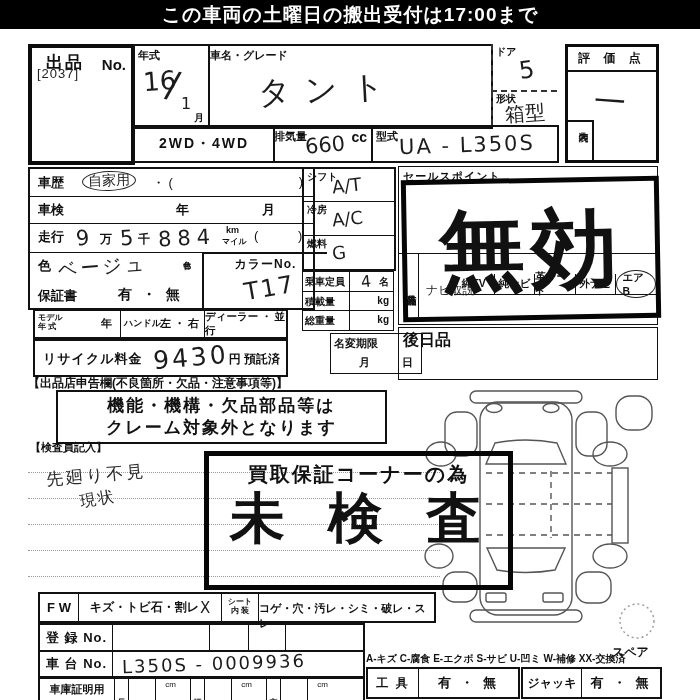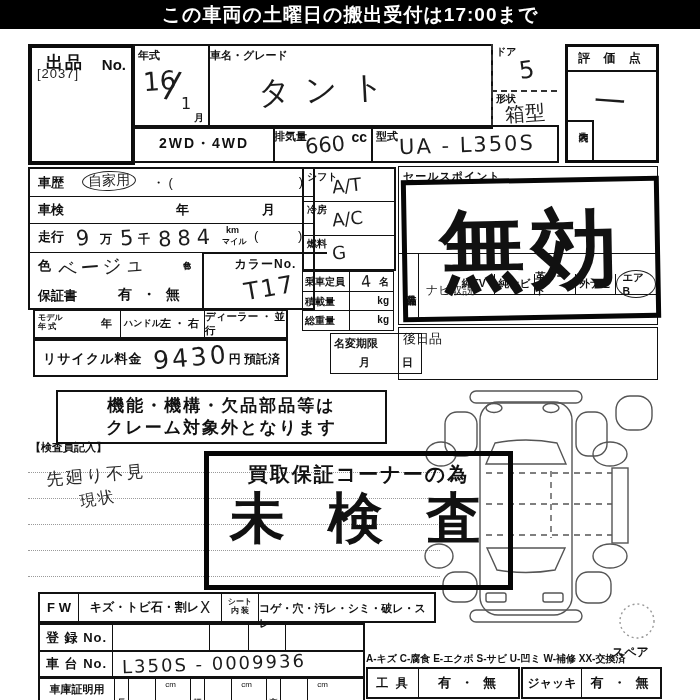--- a/index.html
+++ b/index.html
@@ -88,21 +88,21 @@
   #mukou-text{font-size:86px;font-weight:900;letter-spacing:6px;line-height:1;}
   #equip-table{left:398px;top:253px;width:258px;height:61px;border-top:1px solid #111;z-index:10;}
   #equip-label{position:absolute;left:0;top:0;width:20px;height:61px;border-right:1px solid #111;
     font-size:10px;font-weight:bold;text-align:center;padding-top:2px;}
   .erow{position:absolute;left:20px;right:0;height:20px;display:flex;border-bottom:1px solid #111;}
   .ecell{flex:1;border-left:1px solid #111;display:flex;align-items:center;justify-content:center;
     font-size:10.5px;font-weight:bold;}
   .ecell:first-child{border-left:none;}
   #equip-note{position:absolute;left:28px;top:28px;font-size:12px;color:#222;}
   #afterday-box{left:398px;top:327px;width:258px;height:51px;border:1.5px solid #111;}
-  #afterday-lbl{position:absolute;left:4px;top:2px;font-size:13px;font-weight:normal;}
+  #afterday-lbl{position:absolute;left:4px;top:2px;font-size:16px;font-weight:bold;}
   
   #model-row{left:33px;top:309px;width:251px;height:26px;border:2px solid #111;display:flex;}
   .mcell{position:relative;border-right:1px solid #111;}
   #mc1{width:85px;} #mc2{width:83px;} #mc3{flex:1;border-right:none;display:flex;align-items:center;
     justify-content:center;font-size:10.5px;font-weight:bold;}
   .tiny2{position:absolute;left:3px;top:2px;font-size:8px;line-height:9px;font-weight:bold;}
   #mc1-year{position:absolute;right:8px;top:5px;font-size:11px;font-weight:bold;}
   #mc2-lbl{position:absolute;left:3px;top:6px;font-size:9px;font-weight:bold;}
   #mc2-val{position:absolute;right:5px;top:5px;font-size:11px;font-weight:bold;}
   #recycle-box{left:33px;top:339px;width:251px;height:34px;border:2px solid #111;}
@@ -327,20 +327,21 @@
     </div>
     <div id="mc3" class="mcell">ディーラー ・ 並行</div>
   </div>
 
   <div id="recycle-box" class="abs">
     <span id="recycle-lbl">リサイクル料金</span>
     <span id="recycle-val" class="hw">9430</span>
     <span id="recycle-unit">円 預託済</span>
   </div>
 
+  <div id="declare-title" class="abs">【出品店申告欄(不良箇所・欠品・注意事項等)】</div>
 
   <div id="claim-box" class="abs">
     <div>機能・機構・欠品部品等は</div>
     <div>クレーム対象外となります</div>
   </div>
 
   <div id="inspector-title" class="abs">【検査員記入】</div>
 
   <div id="inspect-area" class="abs">
     <div class="dotline" style="top:20px;"></div>

